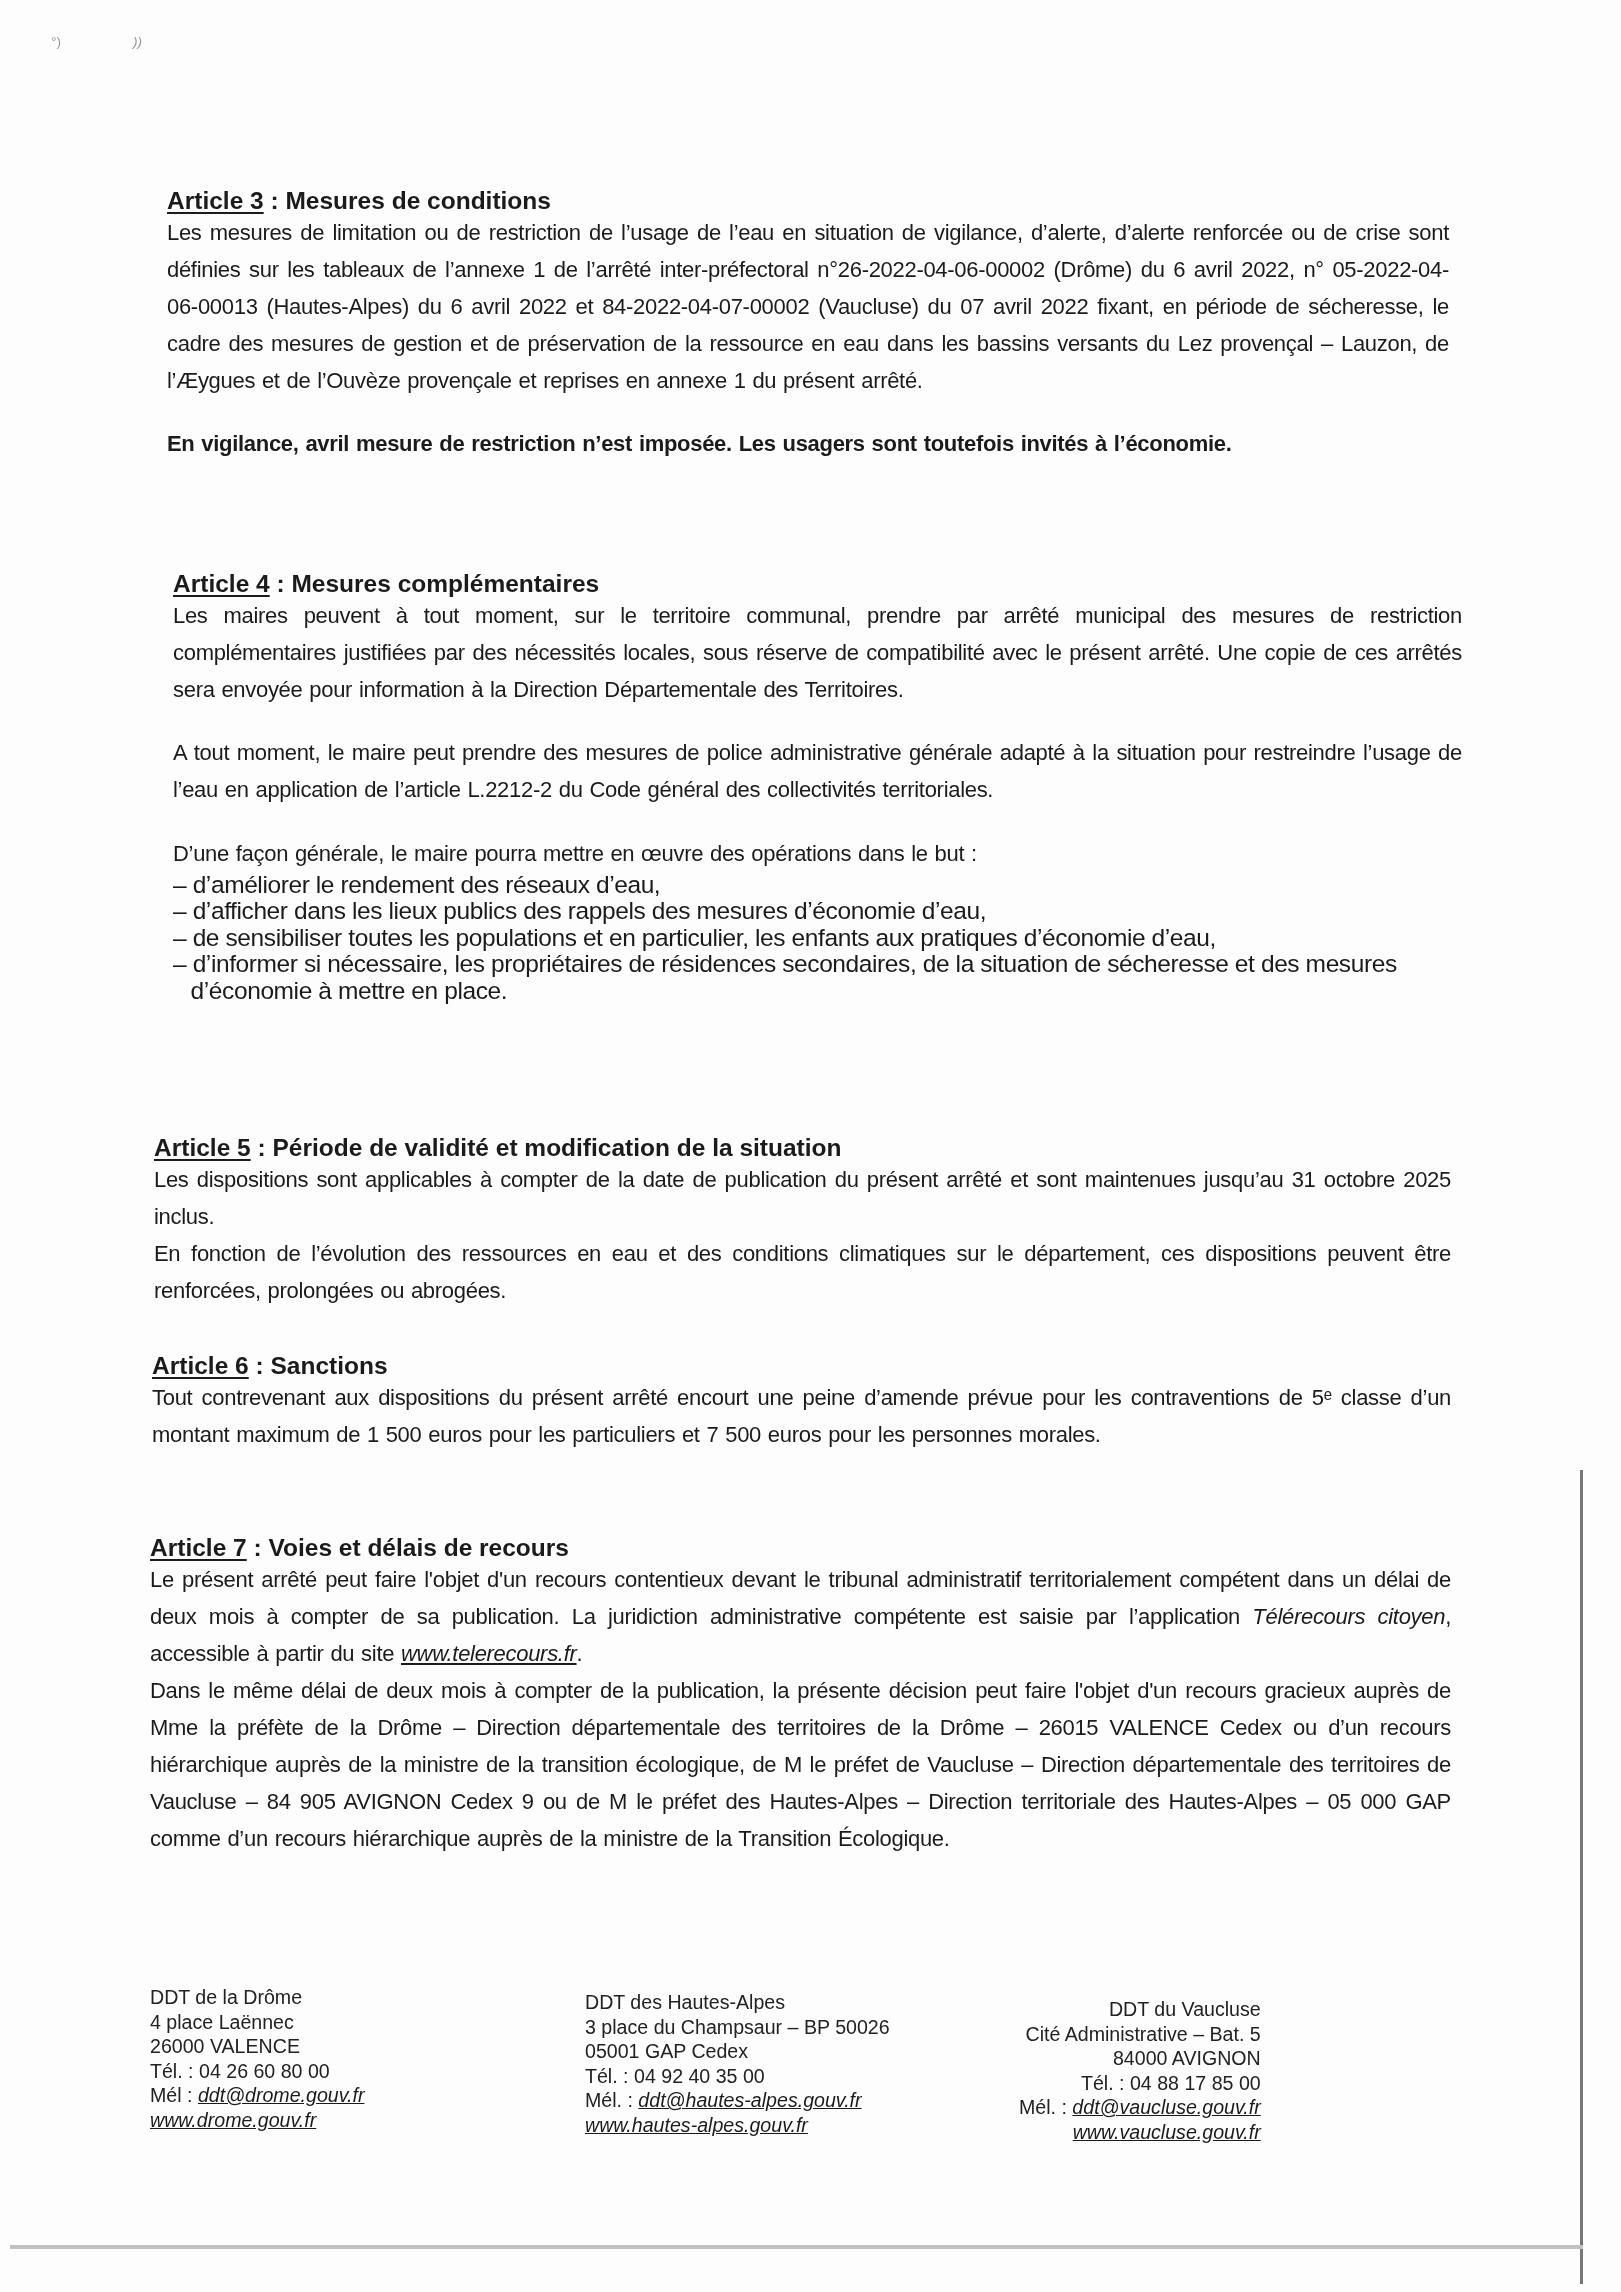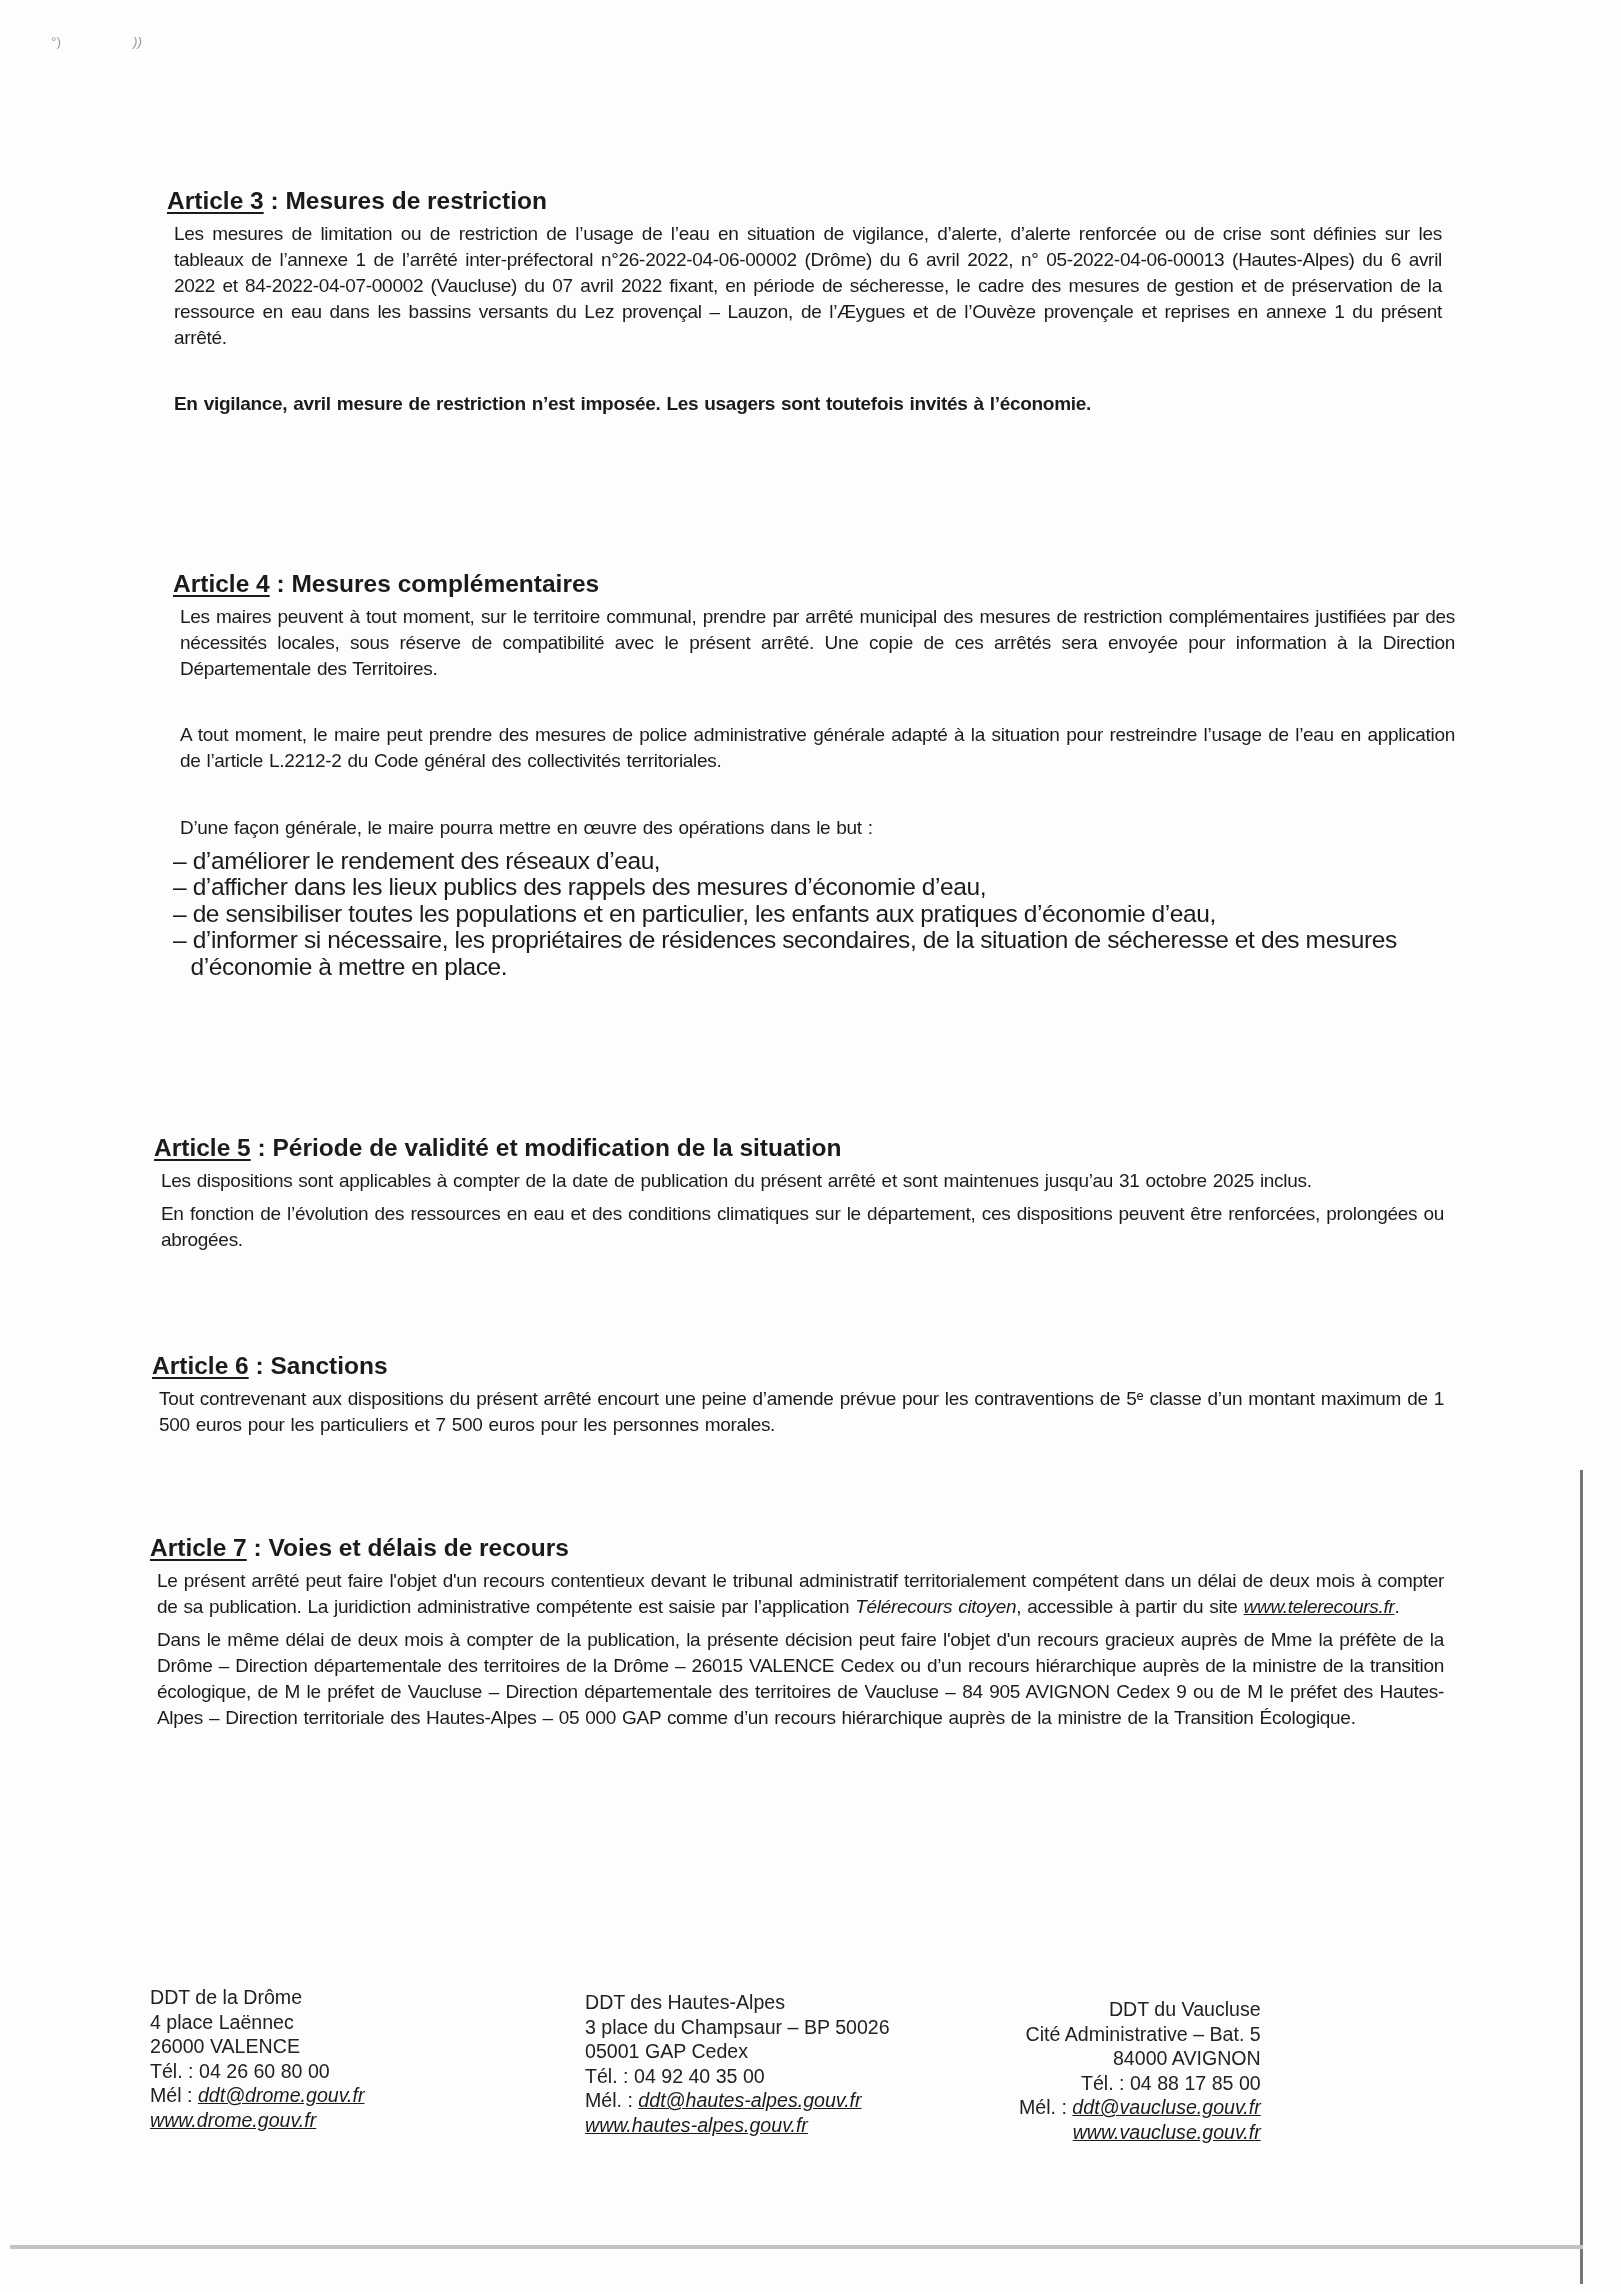--- a/index.html
+++ b/index.html
@@ -8,21 +8,21 @@
       font-family: "Liberation Sans", sans-serif; color: #1b1b1b;
     }
     .page { position: absolute; left: 0; top: 0; width: 1621px; height: 2293px; background: #fdfdfd; }
     .scan-mark { position: absolute; font-size: 13.7px; color: #9a9a9a; }
     .mark-1 { left: 51px; top: 34px; }
     .mark-2 { left: 133px; top: 34px; font-style: italic; }
     .article { margin: 0; }
     .art-head { font-size: 24.5px; line-height: 25.5px; margin: 0; }
     .art-label { text-decoration: underline; text-underline-offset: 2.9px; }
     .para {
-      font-size: 19px; line-height: 26px; margin: 7px; text-align: justify;
+      font-size: 22px; line-height: 37px; margin: 0; text-align: justify;
       letter-spacing: -0.3px; word-spacing: 1px;
     }
     .bold { font-weight: bold; }
     .list { list-style: none; margin: 0; padding: 0; }
     .list li { font-size: 24.5px; line-height: 26.5px; letter-spacing: -0.4px; padding-left: 17.6px; text-indent: -17.6px; }
     .link { color: #1b1b1b; text-decoration: underline; font-style: italic; }
     .gap-s { height: 26.5px; }
 
     .a3 { position: absolute; left: 167px; top: 188px; width: 1282px; }
     .a4 { position: absolute; left: 173px; top: 571px; width: 1289px; }
@@ -41,21 +41,21 @@
   </style>
 </head>
 <body>
 
 <div class="page">
   <span class="scan-mark mark-1">°)</span>
   <span class="scan-mark mark-2">))</span>
 
   <section class="article a3">
     <h2 class="art-head">
-      <span class="art-label">Article 3</span><span> : Mesures de restriction</span>
+      <span class="art-label">Article 3</span><span> : Mesures de conditions</span>
     </h2>
     <p class="para">Les mesures de limitation ou de restriction de l’usage de l’eau en situation de vigilance, d’alerte, d’alerte renforcée ou de crise sont définies sur les tableaux de l’annexe 1 de l’arrêté inter-préfectoral n°26-2022-04-06-00002 (Drôme) du 6 avril 2022, n° 05-2022-04-06-00013 (Hautes-Alpes) du 6 avril 2022 et 84-2022-04-07-00002 (Vaucluse) du 07 avril 2022 fixant, en période de sécheresse, le cadre des mesures de gestion et de préservation de la ressource en eau dans les bassins versants du Lez provençal – Lauzon, de l’Æygues et de l’Ouvèze provençale et reprises en annexe 1 du présent arrêté.</p>
     <div class="gap-s"></div>
     <p class="para bold">En vigilance, avril mesure de restriction n’est imposée. Les usagers sont toutefois invités à l’économie.</p>
   </section>
 
   <section class="article a4">
     <h2 class="art-head">
       <span class="art-label">Article 4</span><span> : Mesures complémentaires</span>
     </h2>

